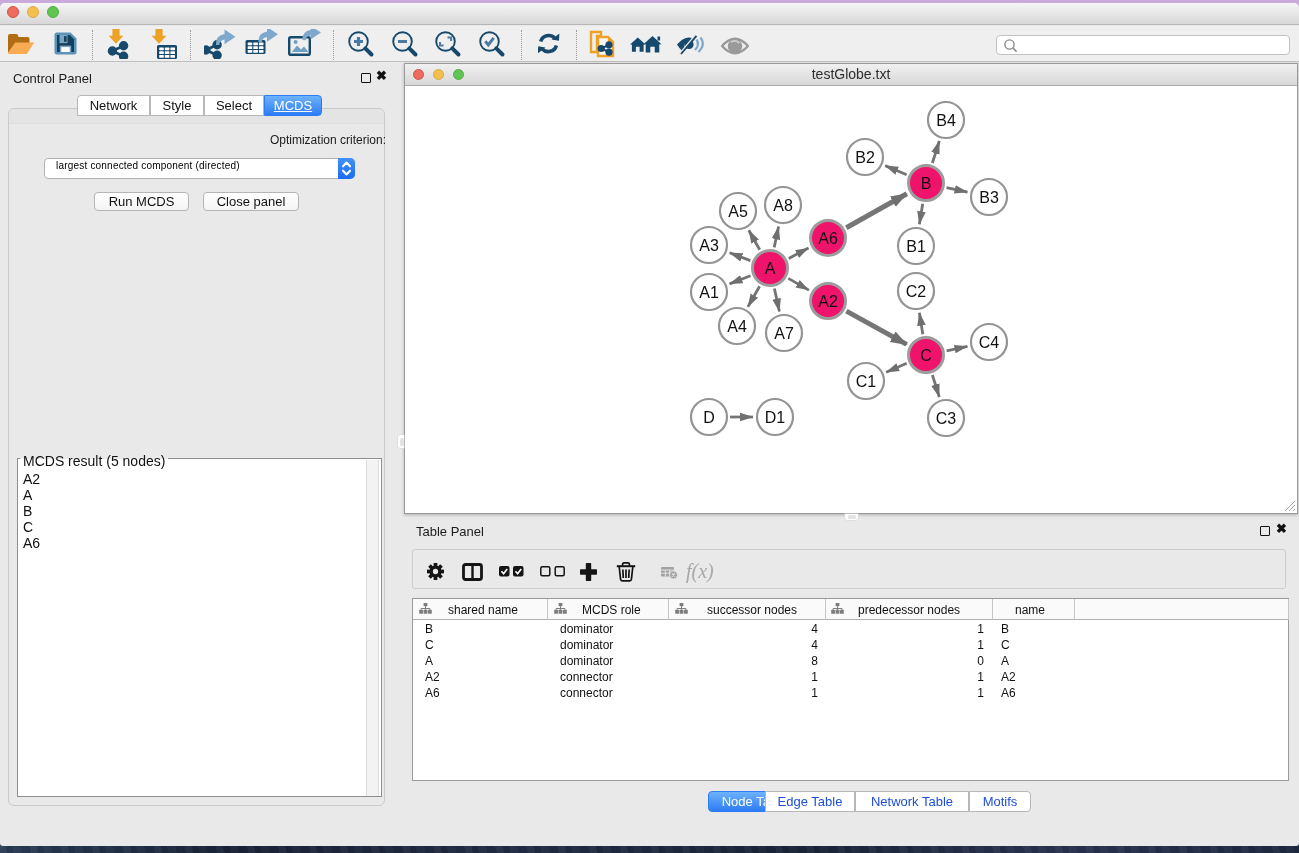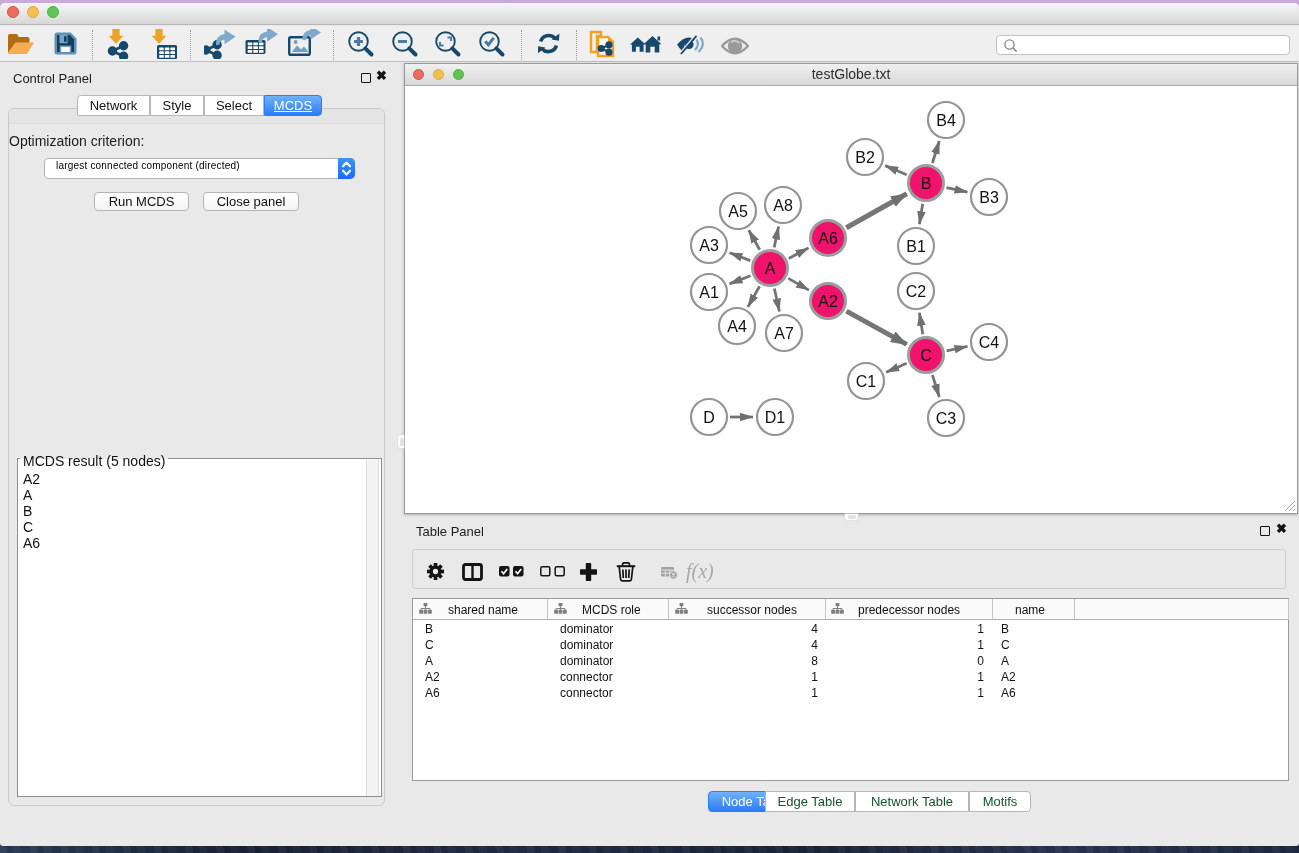--- a/index.html
+++ b/index.html
@@ -35,22 +35,22 @@
 #cpanel .hdr { position:absolute; left:13px; top:9px; font-size:13px; color:#1c1c1c;}
 .wicoSq { position:absolute; width:10px; height:10px; border:1.6px solid #111; border-radius:1px;}
 .wicoX { position:absolute; font-size:13px; font-weight:bold; color:#111; line-height:10px;}
 .cptab { position:absolute; top:0; height:21px; background:#fff; border:1px solid #b7b7b7;
   font-size:13px; color:#111; text-align:center; line-height:19px; z-index:2; }
 .cptab.sel { background:linear-gradient(#6db2fa,#2e7cf6); color:#fff; border-color:#2e7cf6;text-decoration:underline;}
 #cpbody { position:absolute; left:8px; top:46px; width:377px; height:698px;
   background:#e9e9e9; border:1px solid #c9c9c9; border-radius:6px; }
 #cpband { position:absolute; left:0; top:0; width:375px; height:15px; background:#e4e4e4;
   border-bottom:1px solid #dedede; border-radius:6px 6px 0 0; }
-#optlabel { position:absolute; left:0; top:24px; width:377px; text-align:left;
-  font-size:14px; color:#1c1c1c; }
+#optlabel { position:absolute; left:0; top:24px; width:377px; text-align:right;
+  font-size:12px; color:#1c1c1c; }
 #dropdown { position:absolute; left:35px; top:49px; width:311px; height:21px;
   background:#fff; border:1px solid #b2b2b2; border-radius:4px; }
 #dropdown .txt { position:absolute; left:11px; top:1px; font-size:10px; color:#000000; letter-spacing:0.2px;}
 #dropdown .step { position:absolute; right:-1px; top:-1px; width:17px; height:21px;
   background:linear-gradient(#4191f9,#1a6cf5); border-radius:0 5px 5px 0; }
 .btn { position:absolute; height:19px; background:linear-gradient(#ffffff,#f4f4f4);
   border:1px solid #b5b5b5; border-radius:4px; font-size:13px; color:#111;
   text-align:center; line-height:17px; }
 #mcdsbox { position:absolute; left:8px; top:349px; width:365px; height:339px;
   background:#fff; border:1px solid #8e8e8e; }
@@ -75,21 +75,21 @@
 #tpanel .hdr { position:absolute; left:25px; top:15px; font-size:13px; color:#1c1c1c;}
 #ttoolbar { position:absolute; left:21px; top:40px; width:874px; height:40px;
   background:#e9e9e9; border:1px solid #cccccc; border-radius:3px; }
 #ttable { position:absolute; left:21px; top:89px; width:877px; height:183px;
   background:#fff; border:1px solid #9b9b9b; }
 .thdr { position:absolute; top:0; height:21px; background:#fafafa;
   border-bottom:1px solid #b0b0b0; border-right:1px solid #c6c6c6; }
 .tlbl { position:absolute; top:4px; font-size:12px; color:#111; }
 .trow { position:absolute; font-size:12px; color:#111; height:16px; line-height:16px;}
 .ttab { position:absolute; top:0; height:21px; background:#fff; border:1px solid #b7b7b7;
-  font-size:13px; color:#14532d; text-align:center; line-height:19px;}
+  font-size:13px; color:#1d4ed8; text-align:center; line-height:19px;}
 .ttab.sel { background:linear-gradient(#6db2fa,#2e7cf6); color:#fff; border-color:#2e7cf6;}
 
 #statusbar { position:absolute; left:0; top:813px; width:1299px; height:27px;
   background:#ededed; border-top:1px solid #c4c4c4; }
 #listbtn { position:absolute; left:10px; top:7px; width:27px; height:21px;
   background:#fdfdfd; border:1px solid #9a9a9a; border-radius:1px;}
 #membtn { position:absolute; left:1215px; top:6px; width:74px; height:22px;
   background:#fbfbfb; border:1px solid #9a9a9a; font-size:11px; color:#111; }
 #membtn .dot { position:absolute; left:7px; top:5px; width:12px; height:12px;
   border-radius:50%; background:#1e9e3e; }

